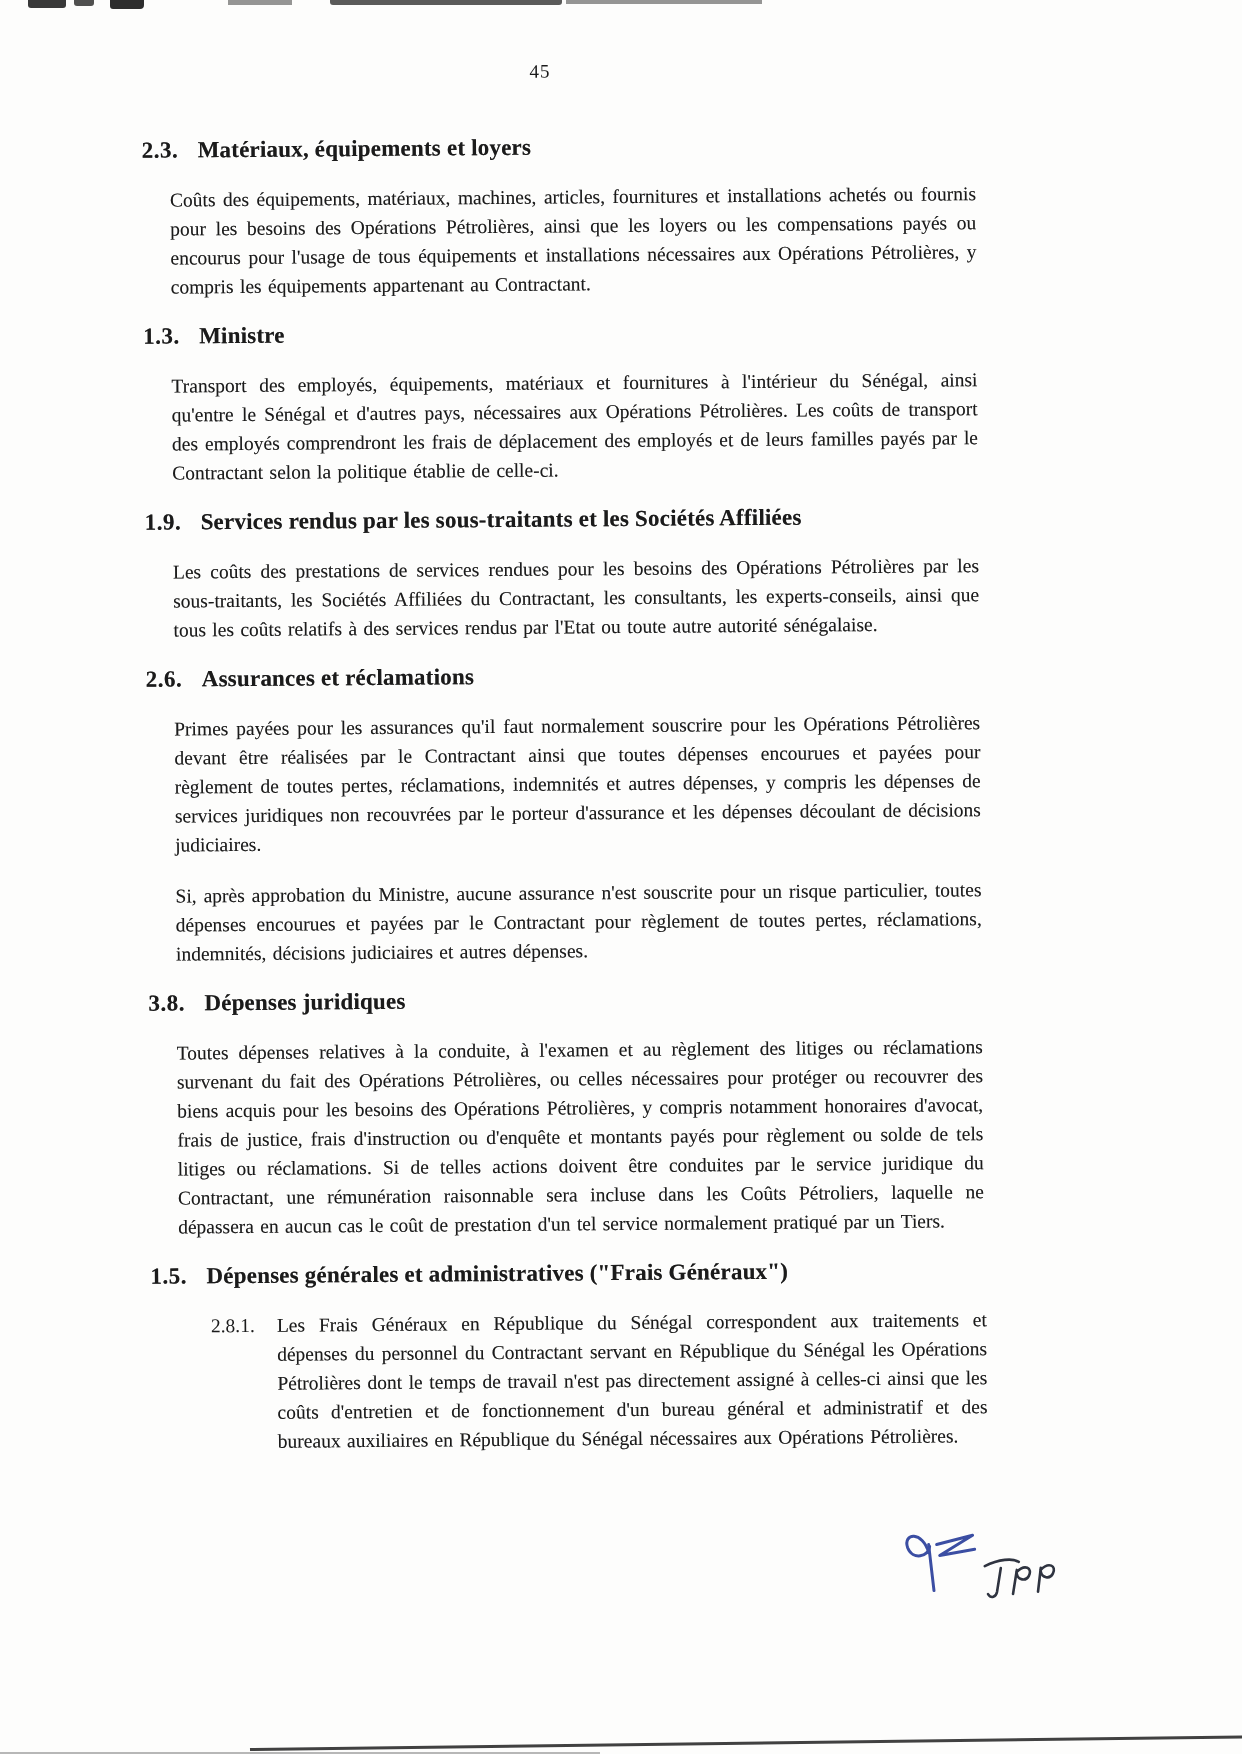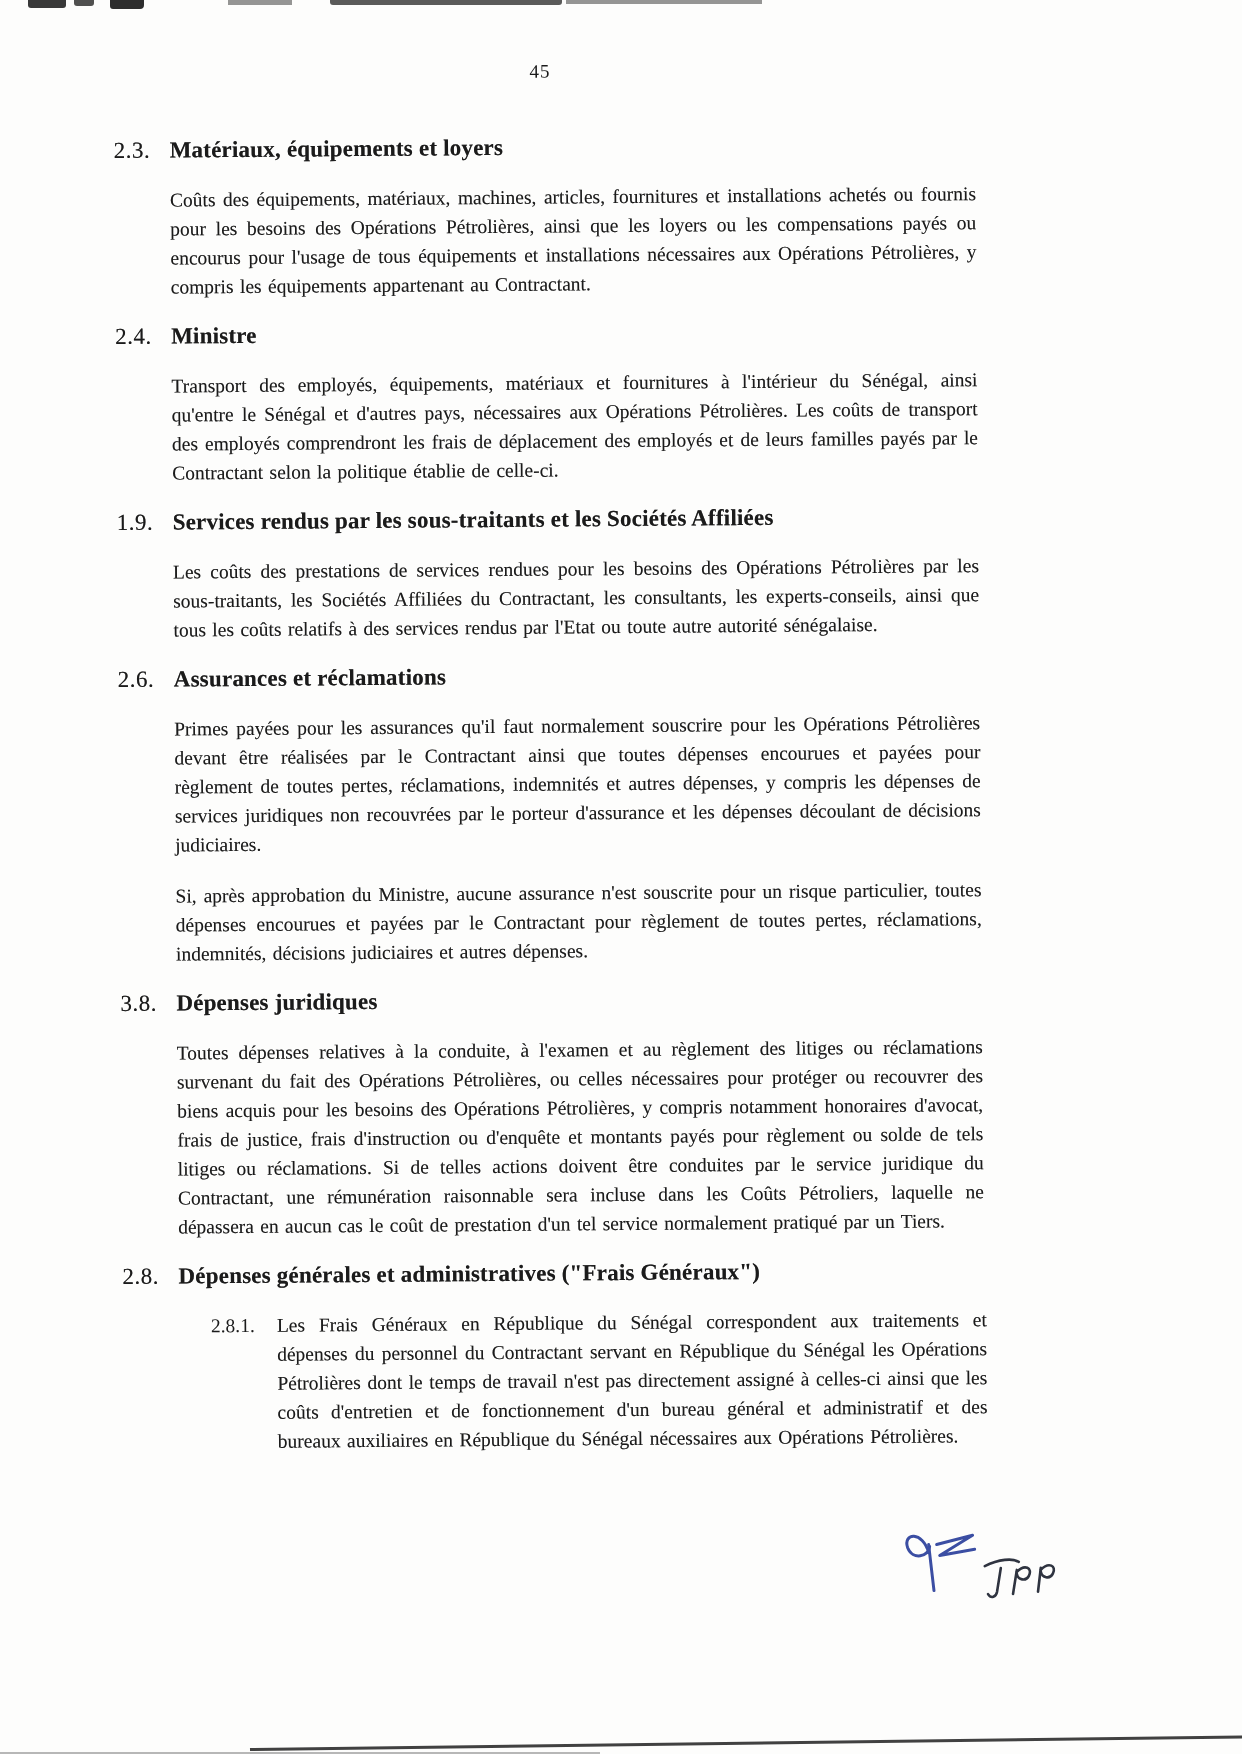--- a/index.html
+++ b/index.html
@@ -29,22 +29,23 @@
   }
   .heading {
     display: flex;
     align-items: baseline;
     font-size: 23px;
     margin: 14px 0 22px 0;
     text-shadow: 0 0 0.5px rgba(20,20,20,0.55);
   }
   .sec-num {
     flex: 0 0 56px;
-    font-weight: 400;
+    font-weight: 700;
     letter-spacing: 0.5px;
+    margin-left: 28px;
   }
   .sec-title {
     font-weight: 700;
     letter-spacing: 0.2px;
   }
   .body-par {
     margin: 0 0 22px 56px;
     width: 806px;
     font-size: 19.5px;
     line-height: 29px;
@@ -105,21 +106,21 @@
     <section class="section">
       <div class="heading">
         <span class="sec-num">2.3.</span>
         <span class="sec-title">Matériaux, équipements et loyers</span>
       </div>
       <p class="body-par">Coûts des équipements, matériaux, machines, articles, fournitures et installations achetés ou fournis pour les besoins des Opérations Pétrolières, ainsi que les loyers ou les compensations payés ou encourus pour l'usage de tous équipements et installations nécessaires aux Opérations Pétrolières, y compris les équipements appartenant au Contractant.</p>
     </section>
 
     <section class="section">
       <div class="heading">
-        <span class="sec-num">2.4.</span>
+        <span class="sec-num">1.3.</span>
         <span class="sec-title">Ministre</span>
       </div>
       <p class="body-par">Transport des employés, équipements, matériaux et fournitures à l'intérieur du Sénégal, ainsi qu'entre le Sénégal et d'autres pays, nécessaires aux Opérations Pétrolières. Les coûts de transport des employés comprendront les frais de déplacement des employés et de leurs familles payés par le Contractant selon la politique établie de celle-ci.</p>
     </section>
 
     <section class="section">
       <div class="heading">
         <span class="sec-num">1.9.</span>
         <span class="sec-title">Services rendus par les sous-traitants et les Sociétés Affiliées</span>
       </div>
@@ -138,21 +139,21 @@
     <section class="section">
       <div class="heading">
         <span class="sec-num">3.8.</span>
         <span class="sec-title">Dépenses juridiques</span>
       </div>
       <p class="body-par">Toutes dépenses relatives à la conduite, à l'examen et au règlement des litiges ou réclamations survenant du fait des Opérations Pétrolières, ou celles nécessaires pour protéger ou recouvrer des biens acquis pour les besoins des Opérations Pétrolières, y compris notamment honoraires d'avocat, frais de justice, frais d'instruction ou d'enquête et montants payés pour règlement ou solde de tels litiges ou réclamations. Si de telles actions doivent être conduites par le service juridique du Contractant, une rémunération raisonnable sera incluse dans les Coûts Pétroliers, laquelle ne dépassera en aucun cas le coût de prestation d'un tel service normalement pratiqué par un Tiers.</p>
     </section>
 
     <section class="section">
       <div class="heading">
-        <span class="sec-num">2.8.</span>
+        <span class="sec-num">1.5.</span>
         <span class="sec-title">Dépenses générales et administratives ("Frais Généraux")</span>
       </div>
       <div class="subsection">
         <span class="sub-num">2.8.1.</span>
         <p class="body-par">Les Frais Généraux en République du Sénégal correspondent aux traitements et dépenses du personnel du Contractant servant en République du Sénégal les Opérations Pétrolières dont le temps de travail n'est pas directement assigné à celles-ci ainsi que les coûts d'entretien et de fonctionnement d'un bureau général et administratif et des bureaux auxiliaires en République du Sénégal nécessaires aux Opérations Pétrolières.</p>
       </div>
     </section>
 
   </div>
 

